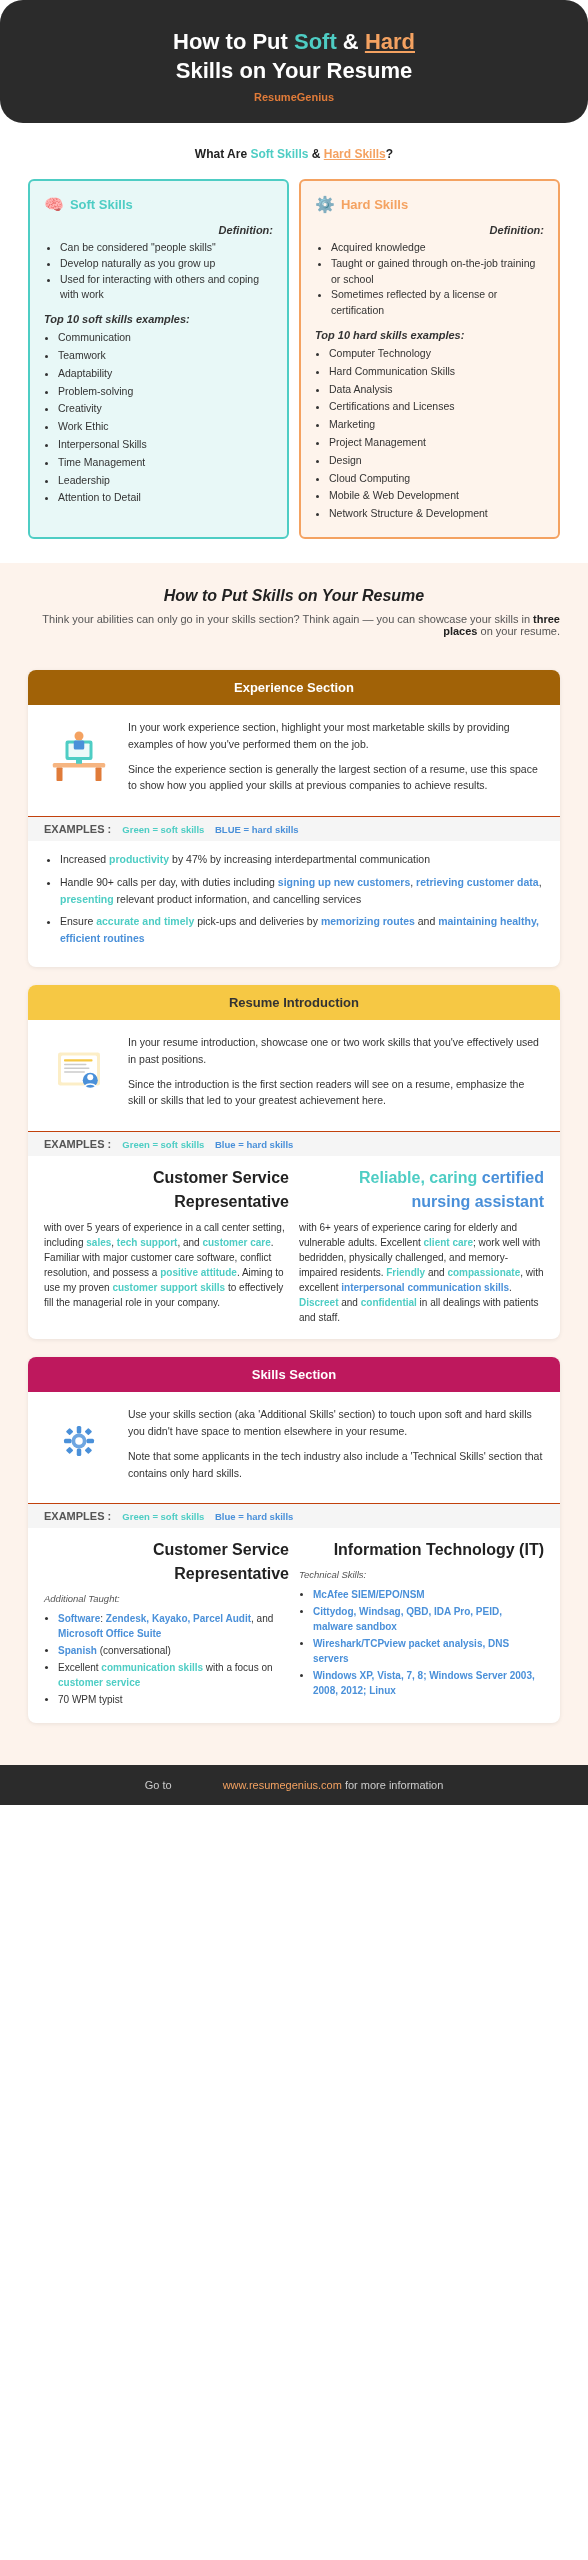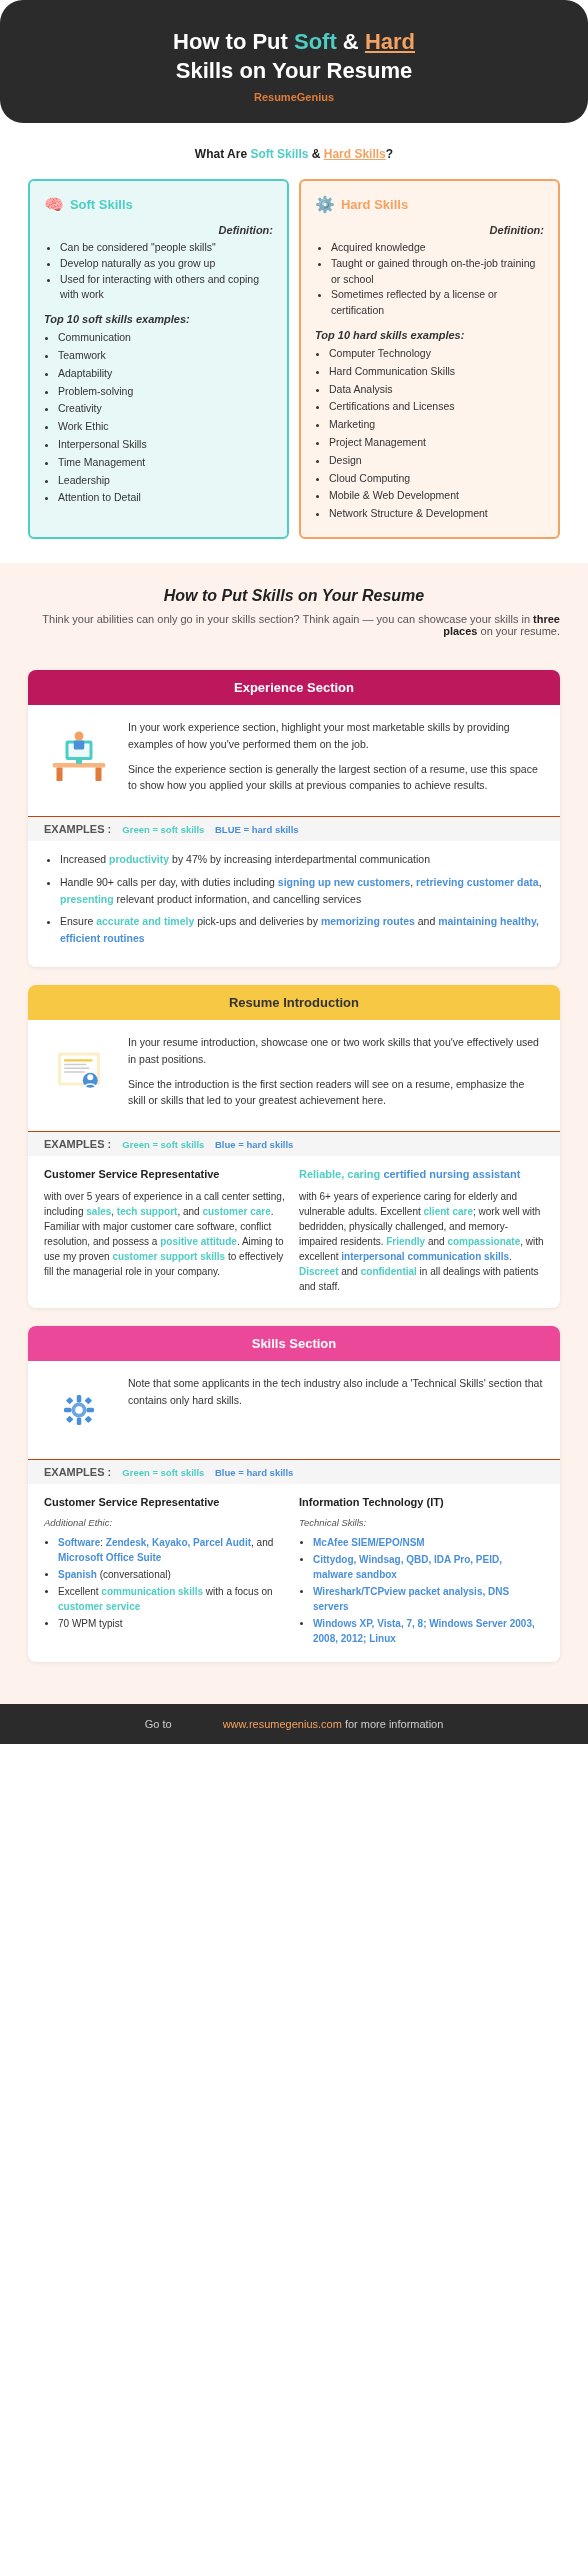--- a/index.html
+++ b/index.html
@@ -134,23 +134,23 @@
       overflow: hidden;
       box-shadow: 0 1px 4px rgba(0,0,0,0.08);
     }
     .subsection-header {
       text-align: center;
       padding: 10px;
       font-weight: bold;
       font-size: 13px;
       color: #fff;
     }
-    .subsection-header.teal { background: #be185d; }
+    .subsection-header.teal { background: #a16207; }
     .subsection-header.yellow { background: #f6c844; color: #333; }
-    .subsection-header.blue { background: #ec4899; }
+    .subsection-header.blue { background: #be185d; }
 
     .subsection-body {
       padding: 14px 16px;
       display: flex;
       gap: 14px;
       align-items: flex-start;
     }
     .subsection-icon {
       width: 70px;
       min-width: 70px;
@@ -203,24 +203,25 @@
     
     .two-col-example {
       display: grid;
       grid-template-columns: 1fr 1fr;
       gap: 10px;
       padding: 10px 16px 14px;
       font-size: 10px;
       line-height: 1.5;
     }
     .col-example h4 {
-      font-size: 11px;
+      font-size: 16px;
       font-weight: bold;
       margin-bottom: 6px;
       color: #222;
+      text-align: right;
     }
     .col-example .subtitle {
       font-style: italic;
       font-size: 9.5px;
       color: #555;
       margin-bottom: 4px;
     }
     .col-example ul {
       list-style: disc;
       padding-left: 14px;
@@ -421,35 +422,36 @@
           <rect x="37" y="50" width="6" height="10" rx="2" fill="#4a90d9"></rect>
           <rect x="20" y="37" width="10" height="6" rx="2" fill="#4a90d9"></rect>
           <rect x="50" y="37" width="10" height="6" rx="2" fill="#4a90d9"></rect>
           <rect x="24" y="24" width="7" height="7" rx="1" fill="#4a90d9" transform="rotate(45 27.5 27.5)"></rect>
           <rect x="49" y="49" width="7" height="7" rx="1" fill="#4a90d9" transform="rotate(45 52.5 52.5)"></rect>
           <rect x="24" y="49" width="7" height="7" rx="1" fill="#4a90d9" transform="rotate(45 27.5 52.5)"></rect>
           <rect x="49" y="24" width="7" height="7" rx="1" fill="#4a90d9" transform="rotate(45 52.5 27.5)"></rect>
         </svg>
       </div>
       <div class="subsection-text">
+        <p>Use your skills section (aka 'Additional Skills' section) to touch upon soft and hard skills you didn't have space to mention elsewhere in your resume.</p>
         <p>Note that some applicants in the tech industry also include a 'Technical Skills' section that contains only hard skills.</p>
       </div>
     </div>
     <div class="examples-bar">
       <span>EXAMPLES :</span>
       <span class="legend">
         <span class="soft-leg">Green = soft skills</span>
         &nbsp;&nbsp;
         <span class="hard-leg">Blue = hard skills</span>
       </span>
     </div>
     <div class="two-col-example">
       <div class="col-example">
         <h4>Customer Service Representative</h4>
-        <div class="subtitle">Additional Ethic:</div>
+        <div class="subtitle">Additional Taught:</div>
         <ul>
           <li><span class="blue-link">Software</span>: <span class="blue-link">Zendesk, Kayako, Parcel Audit</span>, and <span class="blue-link">Microsoft Office Suite</span></li>
           <li><span class="blue-link">Spanish</span> (conversational)</li>
           <li>Excellent <span class="green-link">communication skills</span> with a focus on <span class="green-link">customer service</span></li>
           <li>70 WPM typist</li>
         </ul>
       </div>
       <div class="col-example">
         <h4>Information Technology (IT)</h4>
         <div class="subtitle">Technical Skills:</div>

